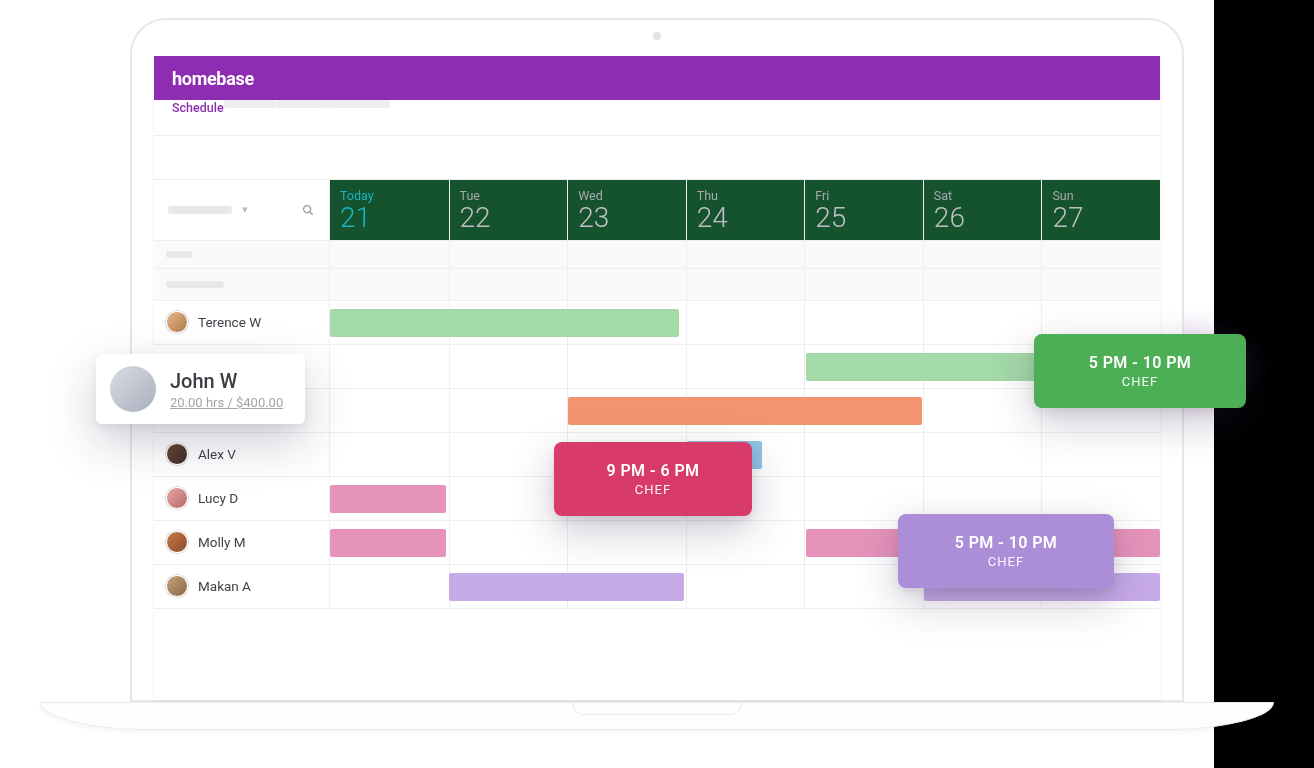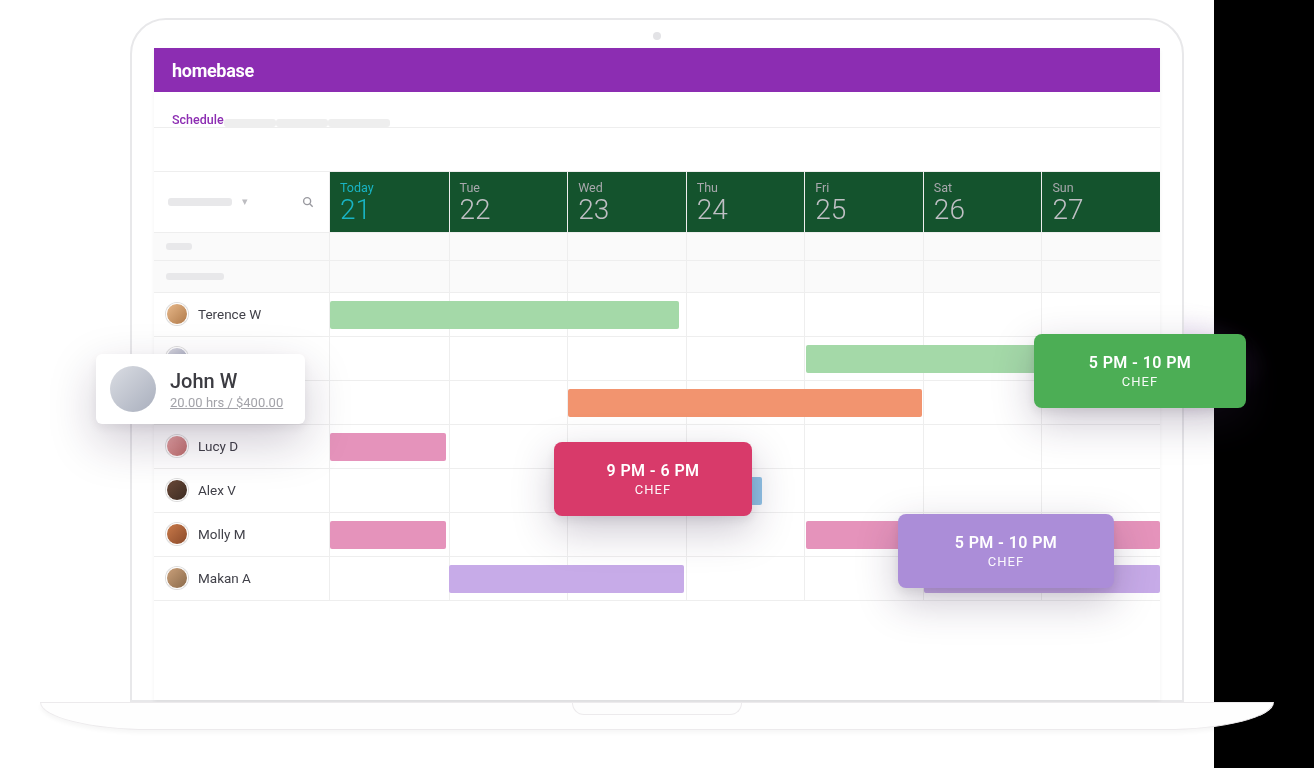--- a/index.html
+++ b/index.html
@@ -8,21 +8,21 @@
   
   .laptop-screen {
     position: absolute;
     top: 18px;
     left: 130px;
     width: 1054px;
     height: 684px;
     border: 2px solid #e8e8ea;
     border-radius: 36px 36px 0 0;
     background: #ffffff;
-    padding: 28px 22px 0 22px;
+    padding: 36px 22px 0 22px;
   }
   .laptop-camera {
     position: absolute;
     top: 12px; left: 50%; transform: translateX(-50%);
     width: 8px; height: 8px; border-radius: 50%;
     background: #e3e3e6;
   }
   .laptop-base {
     position: absolute;
     top: 702px; left: 40px;
@@ -69,21 +69,21 @@
     display: flex;
     align-items: center;
     padding: 0 18px;
   }
   .brand { color: #fff; font-size: 18px; font-weight: 700; letter-spacing: -0.3px; }
 
   .subnav {
     height: 36px;
     border-bottom: 1px solid #eee;
     display: flex;
-    align-items: flex-end;
+    align-items: flex-start;
     padding: 0 18px;
   }
   .subnav-active { color: #8c2db2; font-size: 12.5px; font-weight: 500; }
   .placeholder-pill { height: 8px; border-radius: 3px; background: #eee; }
 
   .toolbar {
     height: 44px;
     border-bottom: 1px solid #eee;
   }
 
@@ -358,53 +358,53 @@
             <div></div>
             <div></div>
             <div></div>
           </div>
         <div class="shift c-salmon" style="left:28.7%; width:42.6%;"></div>
       </div>
     </div>
 
     <div class="row">
       <div class="name-cell">
+        <span class="avatar av-3"></span>
+        <span class="emp-name">Alex V</span>
+      </div>
+      <div class="track">
+        <div class="gridlines">
+            <div></div>
+            <div></div>
+            <div></div>
+            <div></div>
+            <div></div>
+            <div></div>
+            <div></div>
+          </div>
+        <div class="shift c-blue-l" style="left:43%; width:9%;"></div>
+      </div>
+    </div>
+
+    <div class="row">
+      <div class="name-cell">
         <span class="avatar av-4"></span>
         <span class="emp-name">Lucy D</span>
       </div>
       <div class="track">
         <div class="gridlines">
             <div></div>
             <div></div>
             <div></div>
             <div></div>
             <div></div>
             <div></div>
             <div></div>
           </div>
         <div class="shift c-pink-l" style="left:0%; width:14%;"></div>
-      </div>
-    </div>
-
-    <div class="row">
-      <div class="name-cell">
-        <span class="avatar av-3"></span>
-        <span class="emp-name">Alex V</span>
-      </div>
-      <div class="track">
-        <div class="gridlines">
-            <div></div>
-            <div></div>
-            <div></div>
-            <div></div>
-            <div></div>
-            <div></div>
-            <div></div>
-          </div>
-        <div class="shift c-blue-l" style="left:43%; width:9%;"></div>
       </div>
     </div>
 
     <div class="row">
       <div class="name-cell">
         <span class="avatar av-6"></span>
         <span class="emp-name">Molly M</span>
       </div>
       <div class="track">
         <div class="gridlines">

